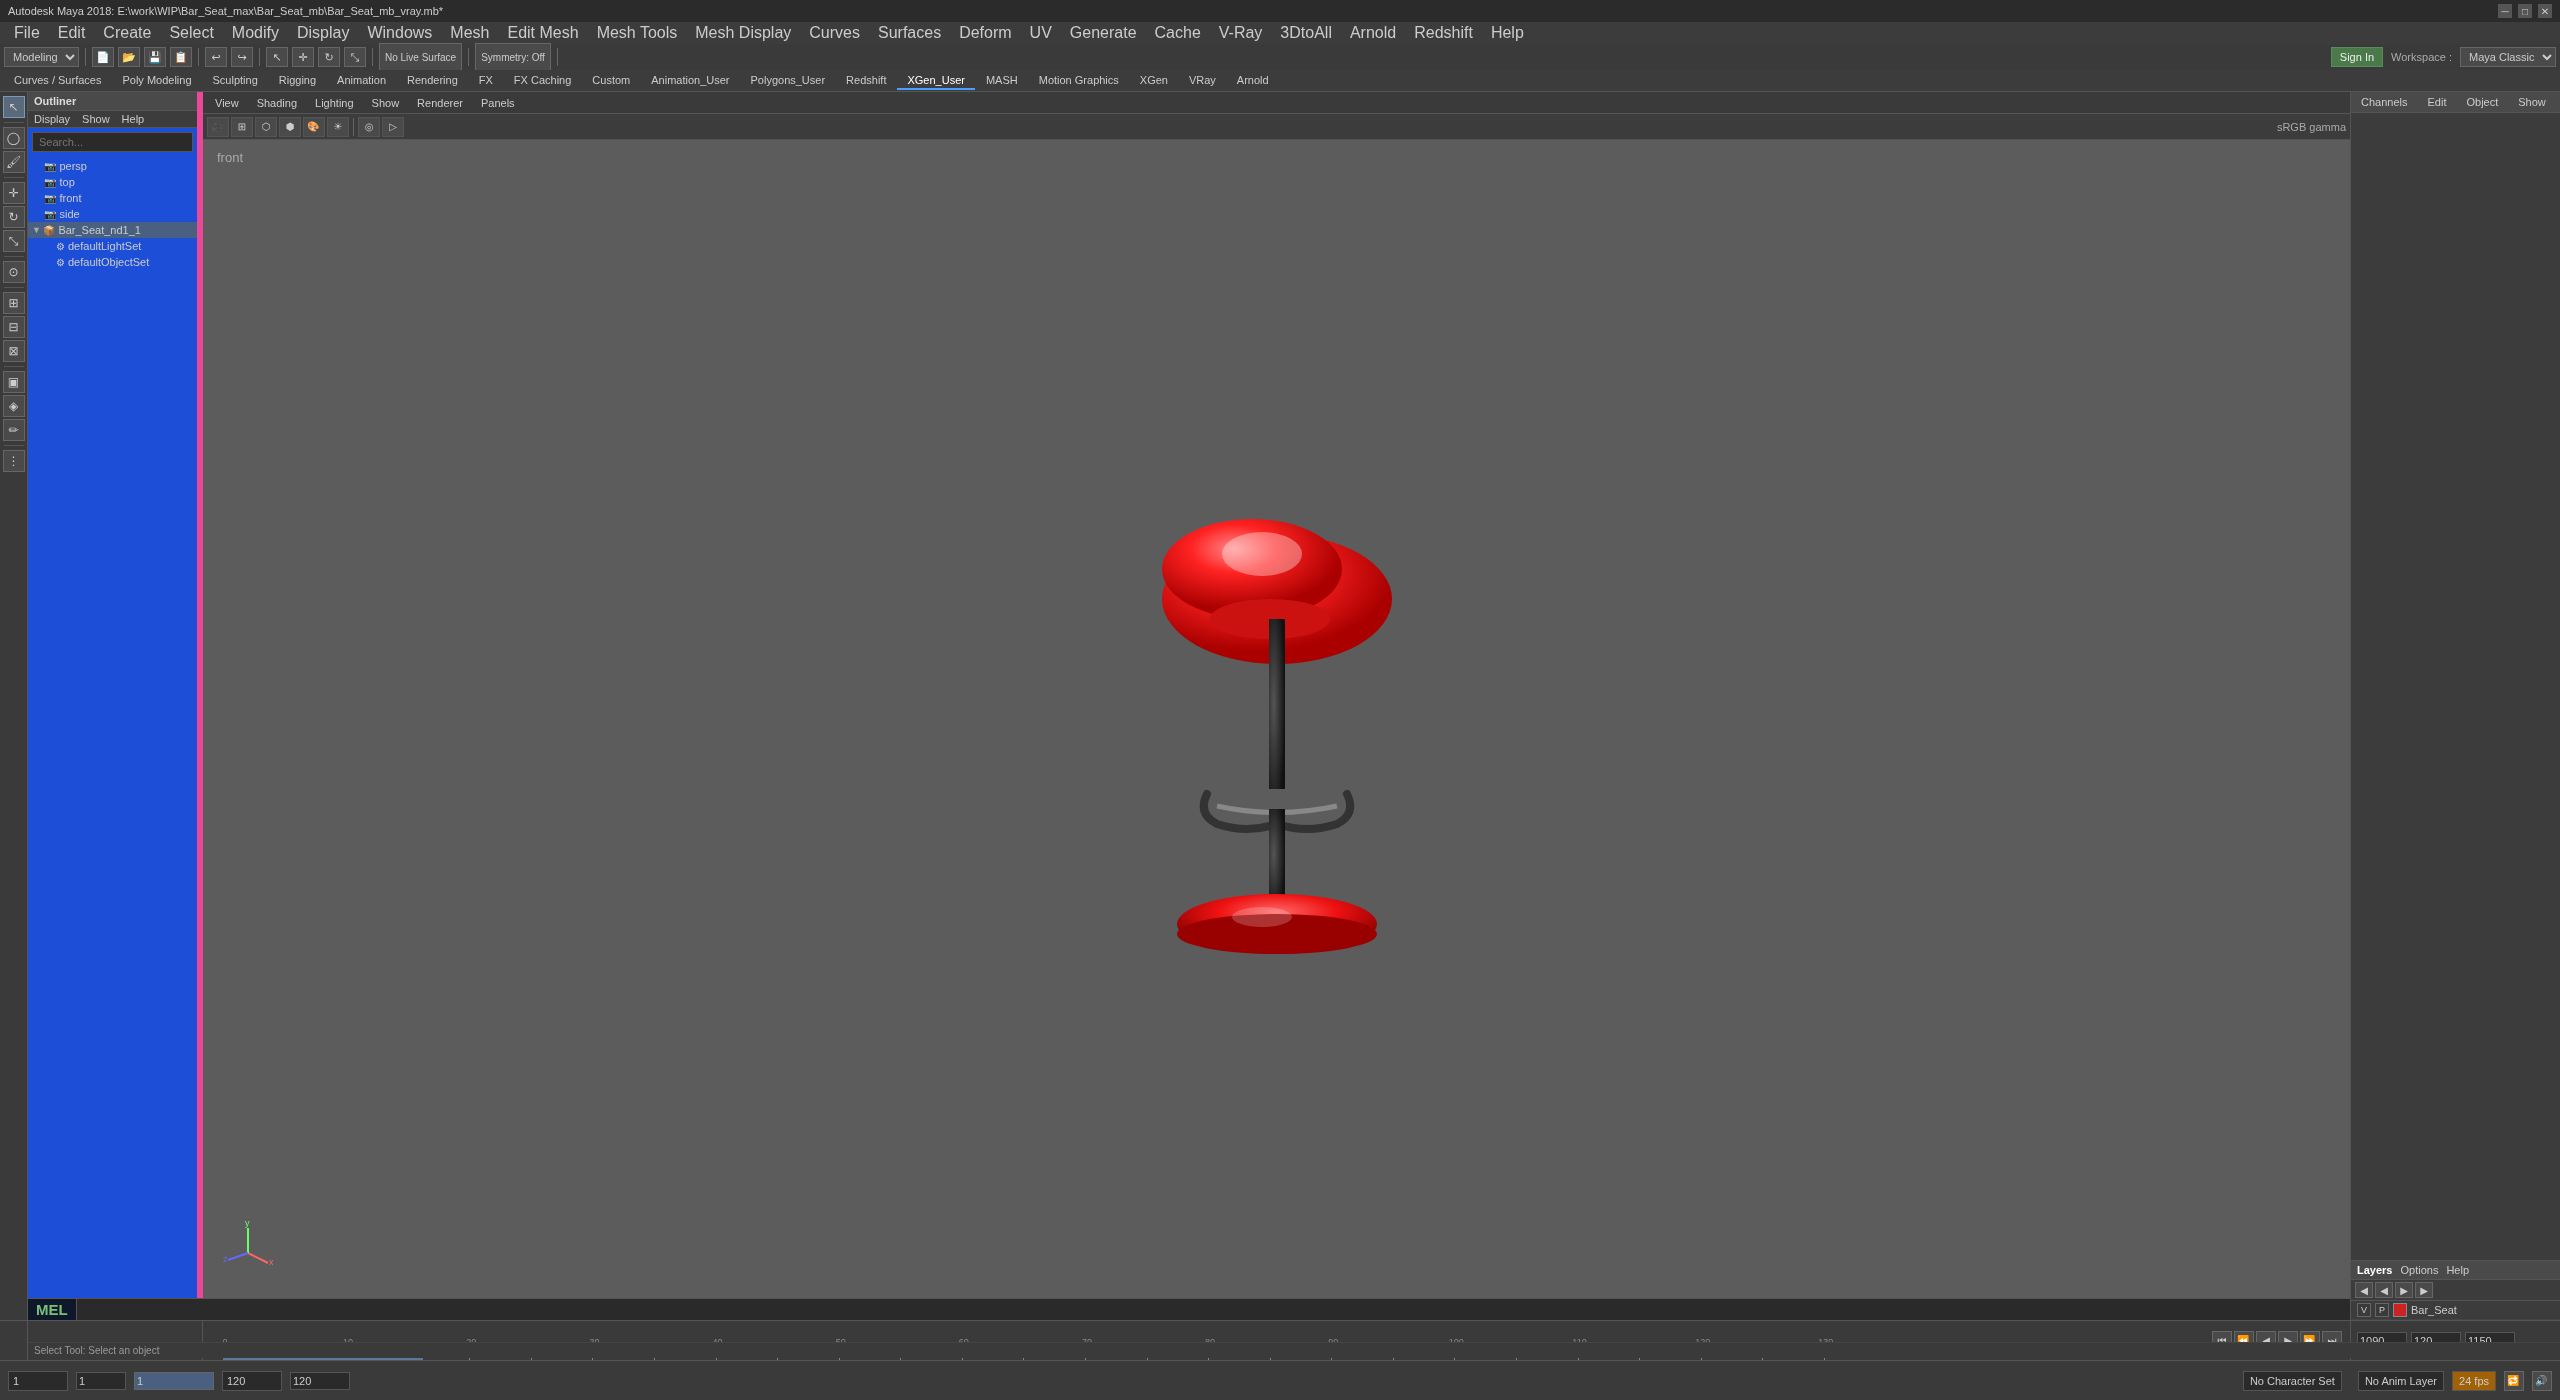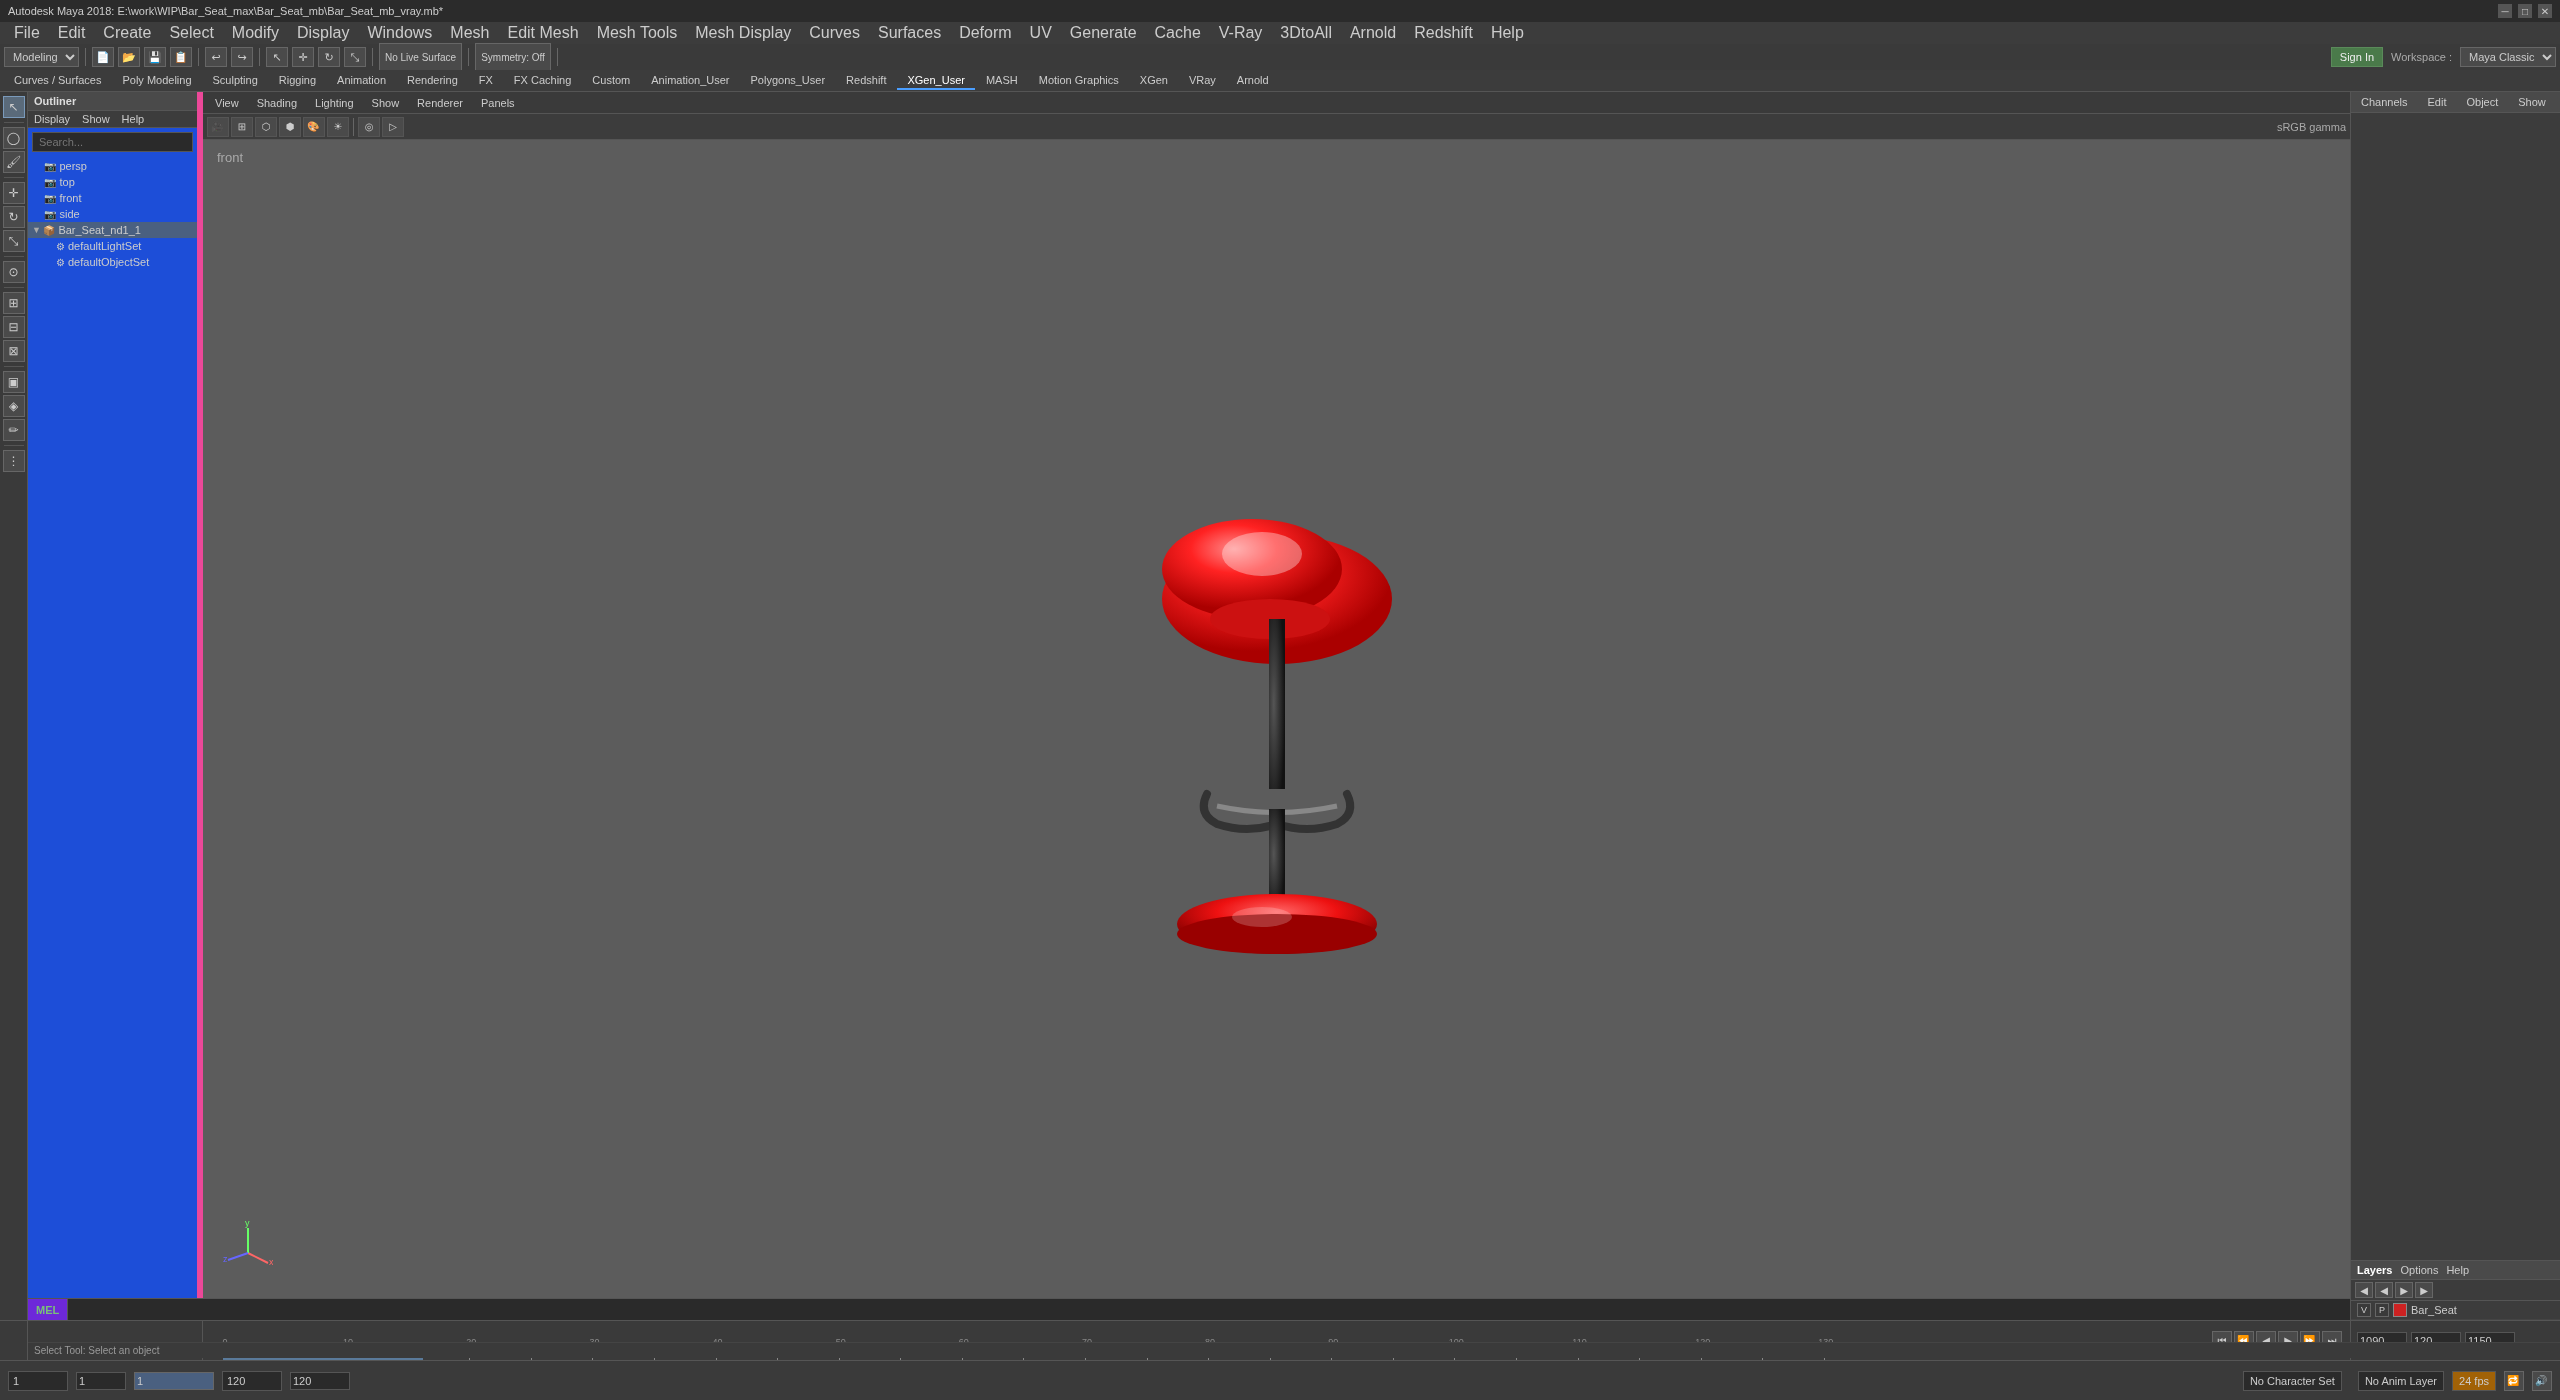--- a/index.html
+++ b/index.html
@@ -542,24 +542,24 @@
       left: 28px;
       width: calc(100% - 28px - 210px);
       height: 22px;
       background: #3a3a3a;
       border-top: 1px solid #555;
       display: flex;
       align-items: center;
     }
     #cmd-label {
       color: #7abf7a;
-      font-size: 11px;
+      font-size: 15px;
       font-weight: bold;
       padding: 0 8px;
-      background: #6d28d9;
+      background: #0f172a;
       height: 100%;
       display: flex;
       align-items: center;
       border-right: 1px solid #555;
     }
     #cmd-input {
       flex: 1;
       background: #2a2a2a;
       border: none;
       color: #ccc;

